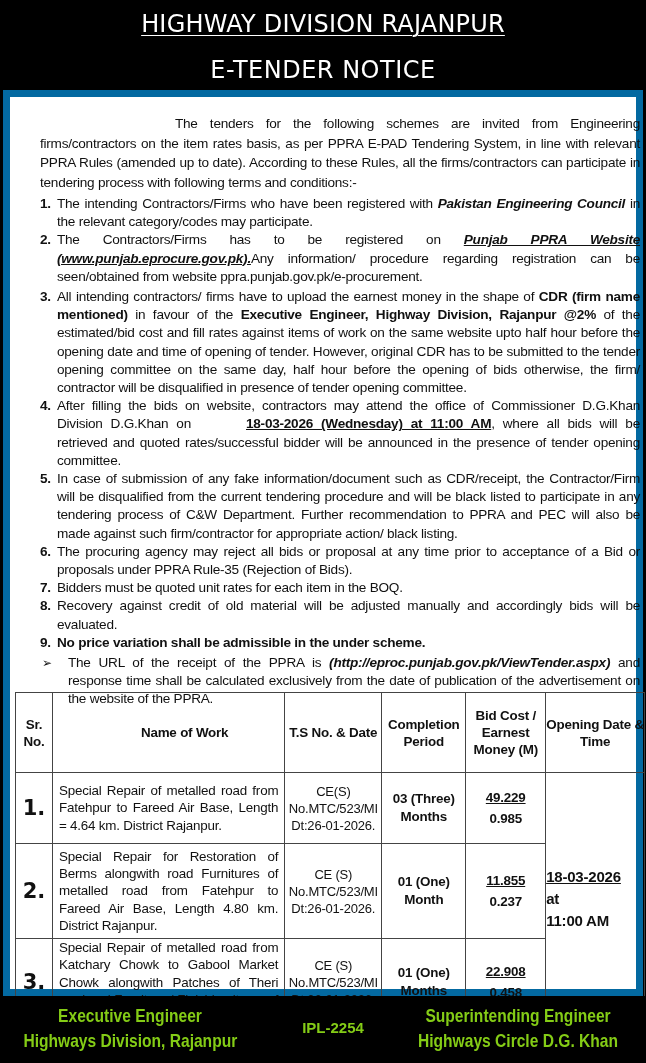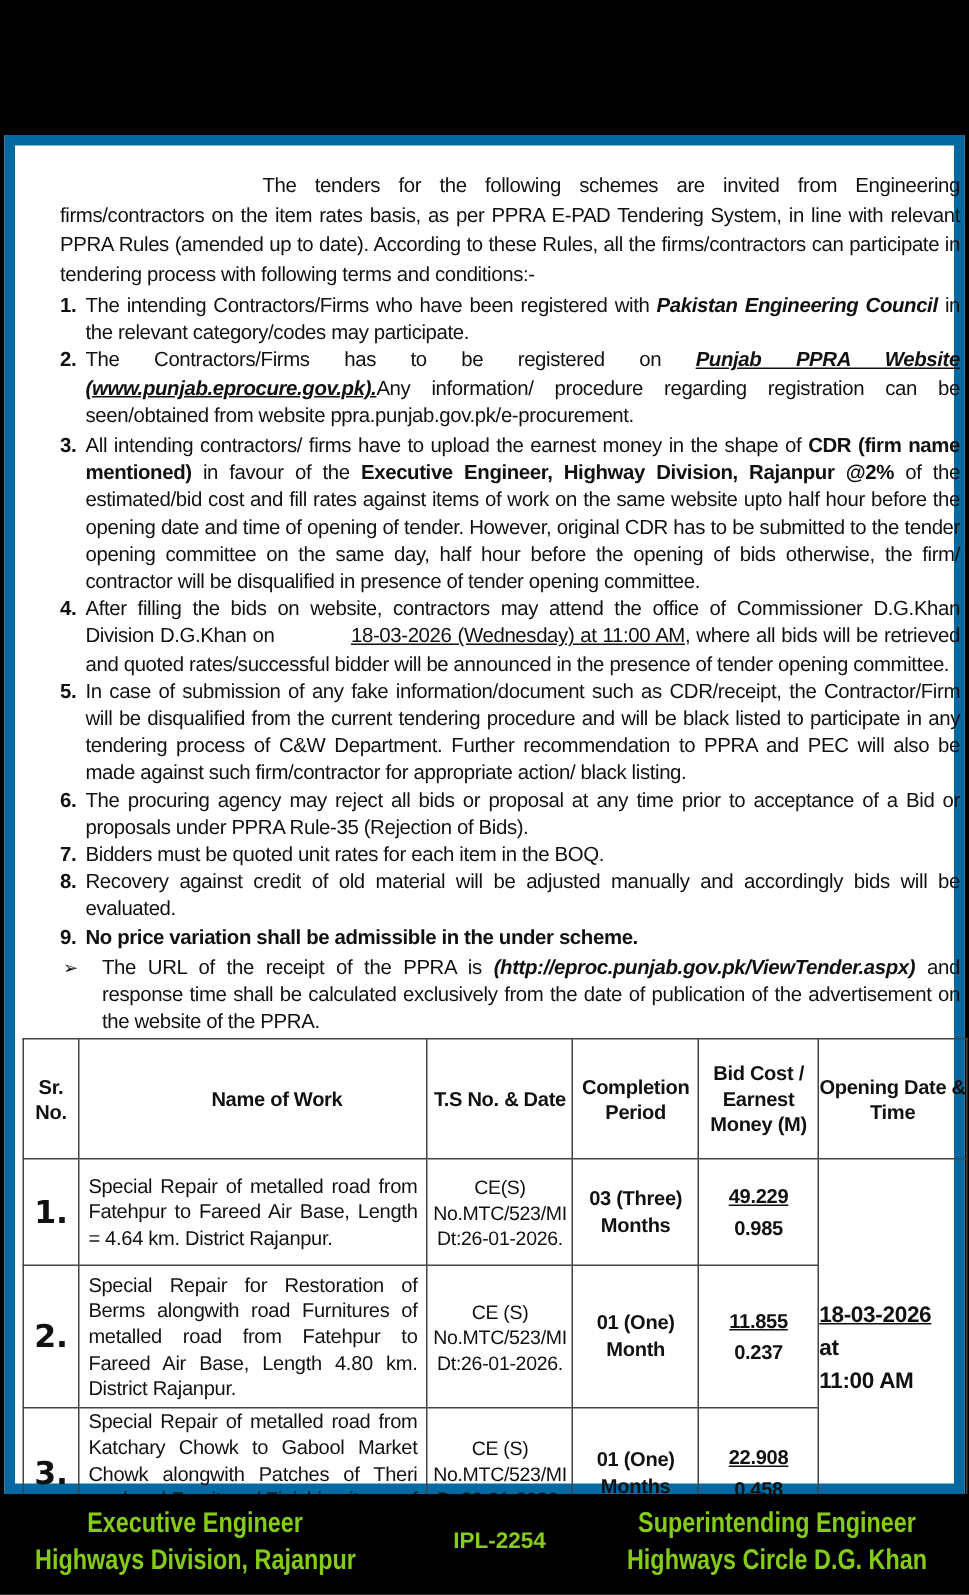--- a/index.html
+++ b/index.html
@@ -17,21 +17,21 @@
 
   .terms { position: absolute; left: 30px; top: 98px; width: 600px; font-size: 13.6px; line-height: 18.2px; letter-spacing: -0.25px; }
   .term { display: flex; text-align: justify; margin-bottom: 0; }
   .term .num { width: 17px; flex: 0 0 17px; font-weight: bold; }
   .term .txt { flex: 1; text-align: justify; }
   .term.t1 { margin-top: 0; }
   .term.t3 { margin-top: 2px; }
   .b { font-weight: bold; }
   .bi { font-weight: bold; font-style: italic; }
   .biu { font-weight: bold; font-style: italic; text-decoration: underline; }
-  .bu { font-weight: normal; text-decoration: underline; margin-left: 47px; }
+  .bu { font-weight: bold; text-decoration: underline; margin-left: 47px; }
   .bullet-row { display: flex; margin-top: 2px; }
   .bullet-row .num { width: 28px; flex: 0 0 28px; font-size: 12px; padding-left: 2px; }
   .bullet-row .txt { flex: 1; text-align: justify; }
 
   table.works { position: absolute; left: 5px; top: 595px; width: 630px; border-collapse: collapse; font-size: 13.4px; letter-spacing: -0.2px; }
   table.works th, table.works td { border: 1px solid #444; vertical-align: middle; }
   table.works th { font-weight: bold; text-align: center; height: 80px; line-height: 17px; }
   .c-sr { width: 37px; }
   .c-name { width: 233px; padding-left: 32px; }
   .c-ts { width: 97px; }
@@ -50,20 +50,22 @@
   .footer { position: absolute; left: 0; top: 996px; width: 646px; height: 67px; background: #000; color: #84cc16; font-weight: bold; }
   .sig { position: absolute; top: 7px; text-align: center; font-size: 19px; line-height: 25px; transform: scaleX(0.82); transform-origin: center top; white-space: nowrap; }
   .sig.left { left: 0; width: 260px; }
   .sig.right { left: 378px; width: 280px; }
   .ipl { position: absolute; left: 278px; top: 23px; width: 110px; text-align: center; font-size: 15px; }
 </style>
 </head>
 <body>
 
 <div class="header">
+  <div class="title1">HIGHWAY DIVISION RAJANPUR</div>
+  <div class="title2">E-TENDER NOTICE</div>
 </div>
 
 <div class="paper">
   <div class="intro">
     <span class="first">The tenders for the following schemes are invited from Engineering firms/contractors on the item rates basis, as per PPRA E-PAD Tendering System, in line with relevant PPRA Rules (amended up to date). According to these Rules, all the firms/contractors can participate in tendering process with following terms and conditions:-</span>
   </div>
 
   <div class="terms">
     <div class="term t1">
       <span class="num">1.</span>

